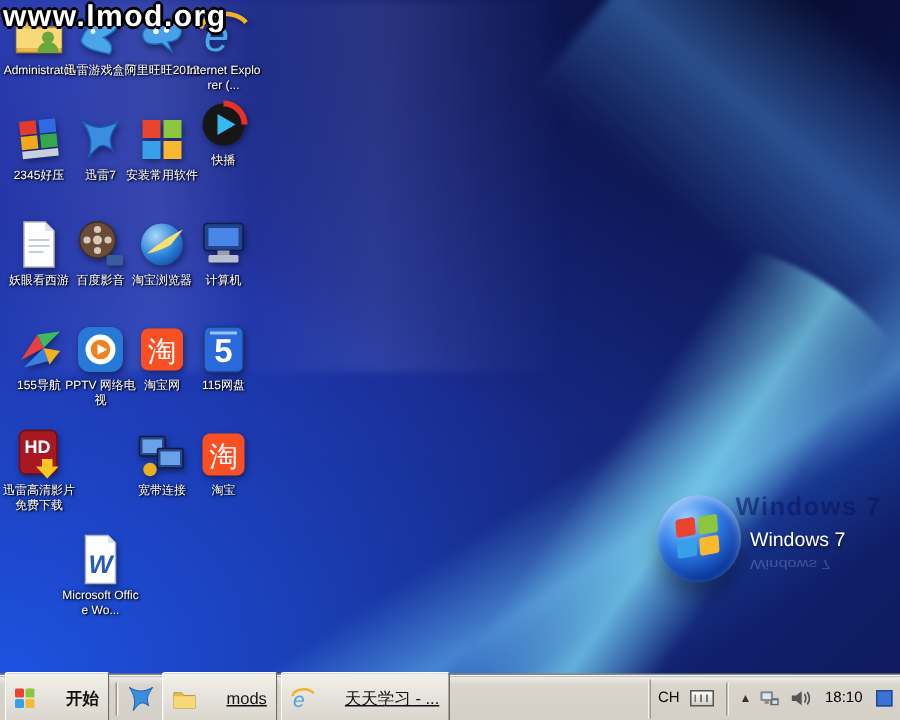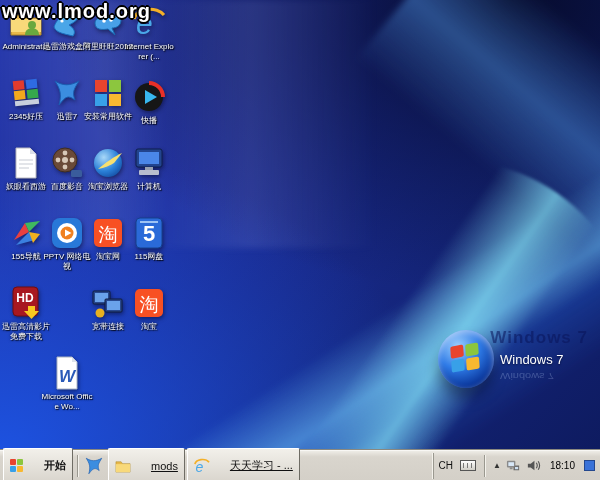--- a/index.html
+++ b/index.html
@@ -184,21 +184,21 @@
         <div class="icon-glyph">
           <svg viewBox="0 0 34 34">
             <rect x="4" y="4" width="12" height="12" fill="#e8442e"></rect>
             <rect x="18" y="4" width="12" height="12" fill="#8cc63e"></rect>
             <rect x="4" y="18" width="12" height="12" fill="#38a0e8"></rect>
             <rect x="18" y="18" width="12" height="12" fill="#f8b830"></rect>
           </svg>
         </div>
         <div class="icon-label">安装常用软件</div>
       </div>
-      <div class="icon-cell" style="left: 123px; top: 80px;">
+      <div class="icon-cell" style="left: 123px; top: 66px;">
         <div class="icon-glyph">
           <svg viewBox="0 0 34 34">
             <circle cx="17" cy="17" r="14" fill="#161616"></circle>
             <path d="M17 3 A14 14 0 0 1 31 17" stroke="#e83028" stroke-width="4" fill="none"></path>
             <path d="M13 10 L25 17 L13 24z" fill="#38b8f0"></path>
           </svg>
         </div>
         <div class="icon-label">快播</div>
       </div>
       <div class="icon-cell" style="left: 41px; top: 146px;">

